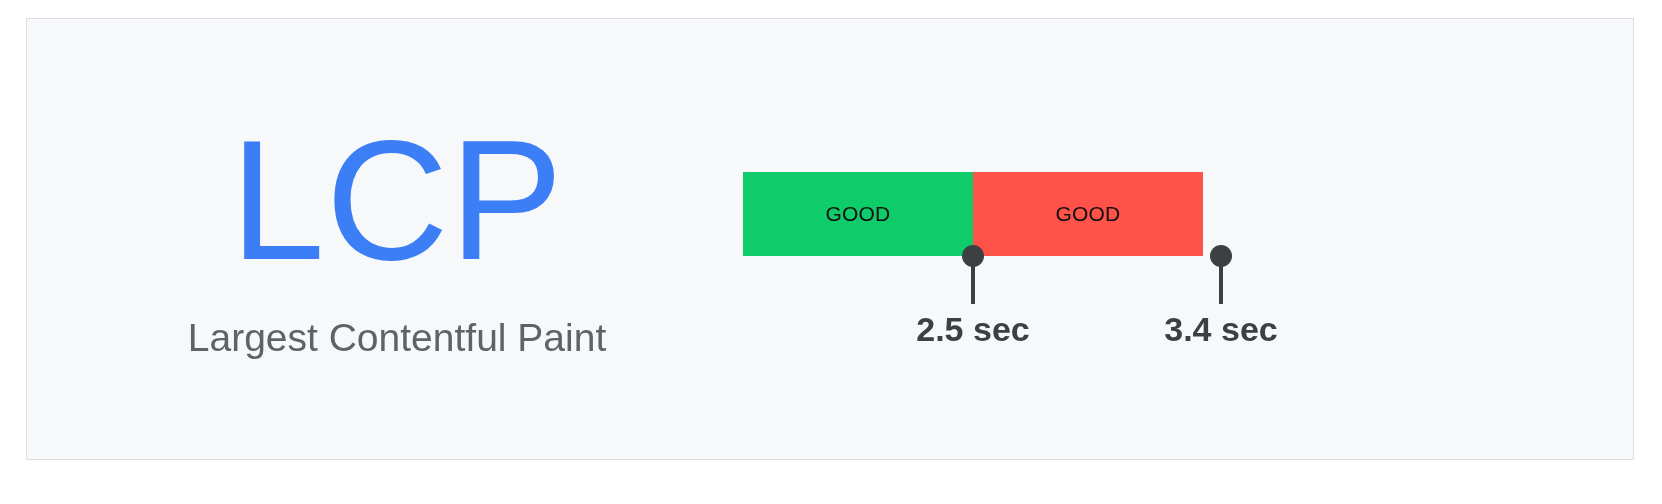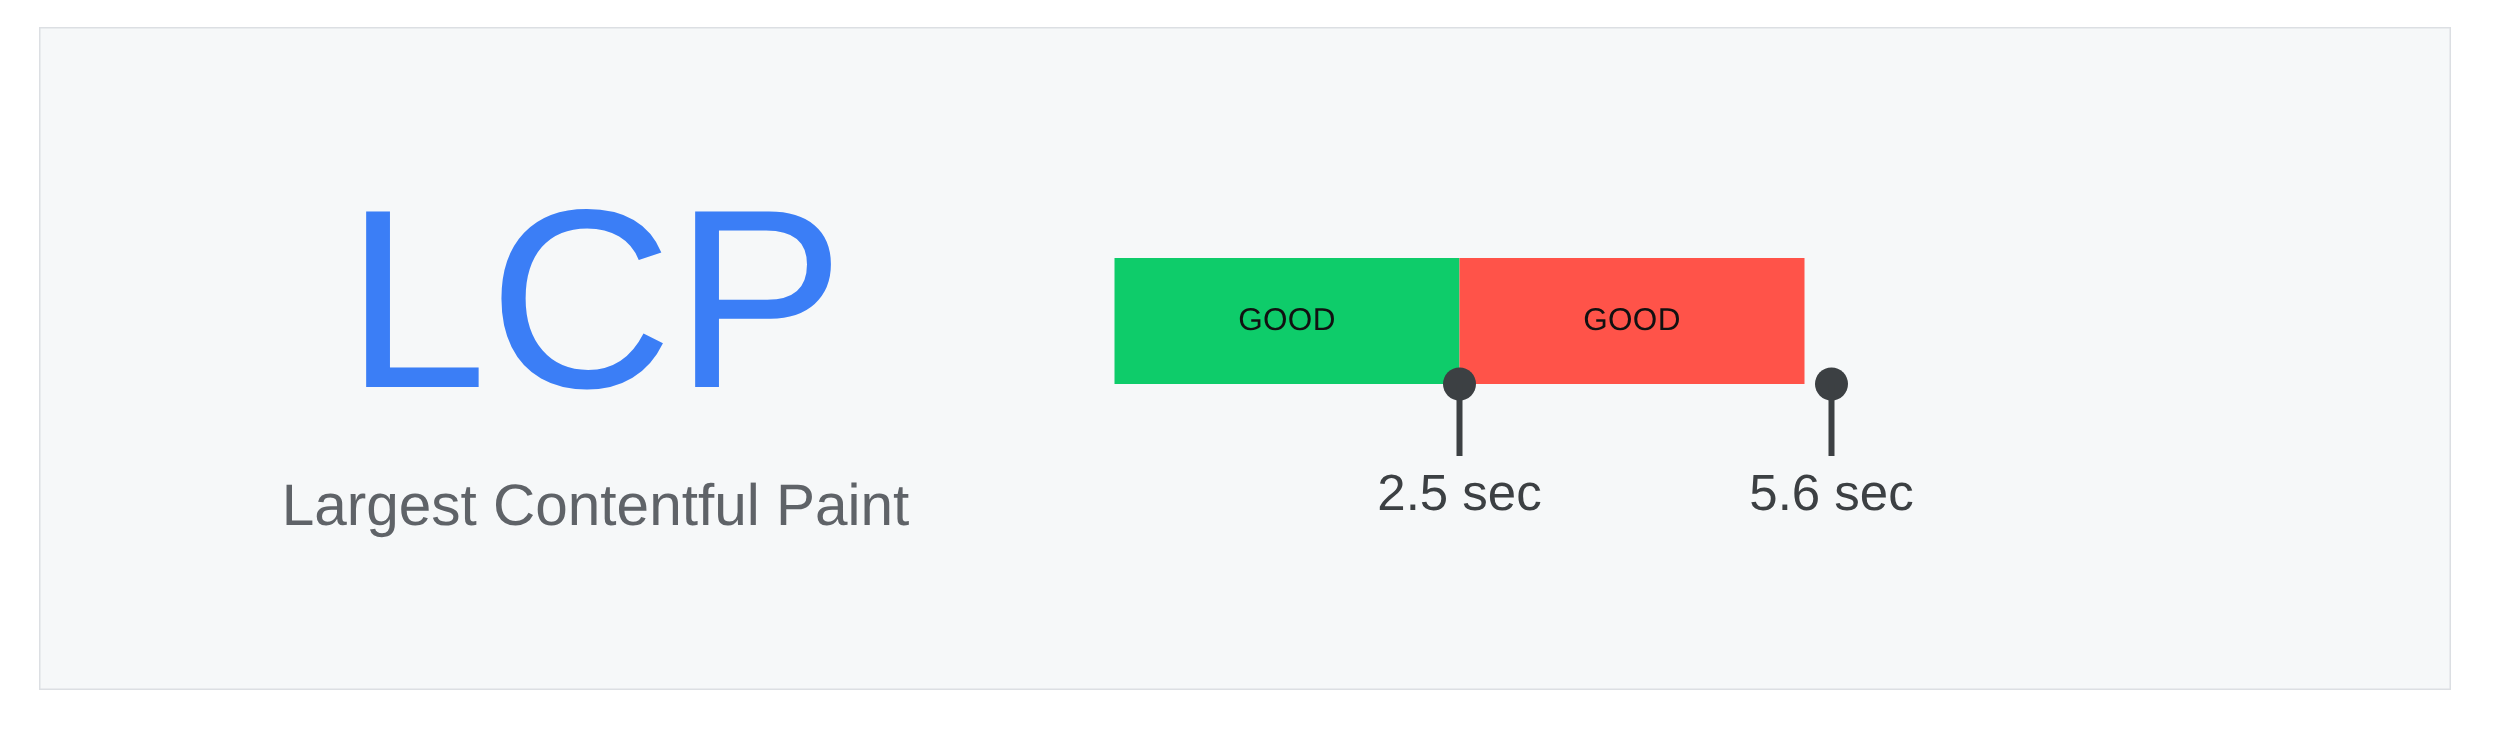--- a/index.html
+++ b/index.html
@@ -122,21 +122,21 @@
     background: #3c4043;
   }
   .marker-text {
     position: absolute;
     left: -95px;
     top: 54px;
     width: 190px;
     text-align: center;
     font-family: "Liberation Sans", sans-serif;
     font-size: 34px;
-    font-weight: 400;
+    font-weight: 700;
     color: #3c4043;
     white-space: nowrap;
   }
   .m-1 { left: 230px; }   
   .m-2 { left: 478px; }   
 </style>
 </head>
 <body>
 
 <div id="root">
@@ -160,18 +160,18 @@
 
       <div class="marker m-1" style="left: 230px;">
         <span class="marker-dot" style="background: rgb(60, 64, 67);"></span>
         <span class="marker-stem" style="background: rgb(60, 64, 67);"></span>
         <span class="marker-text" style="color: rgb(60, 64, 67);">2.5 sec</span>
       </div>
 
       <div class="marker m-2" style="left: 478px;">
         <span class="marker-dot" style="background: rgb(60, 64, 67);"></span>
         <span class="marker-stem" style="background: rgb(60, 64, 67);"></span>
-        <span class="marker-text" style="color: rgb(60, 64, 67);">5.6 sec</span>
+        <span class="marker-text" style="color: rgb(60, 64, 67);">3.4 sec</span>
       </div>
 
     </div>
   </div>
 </div>
 
 </body></html>

